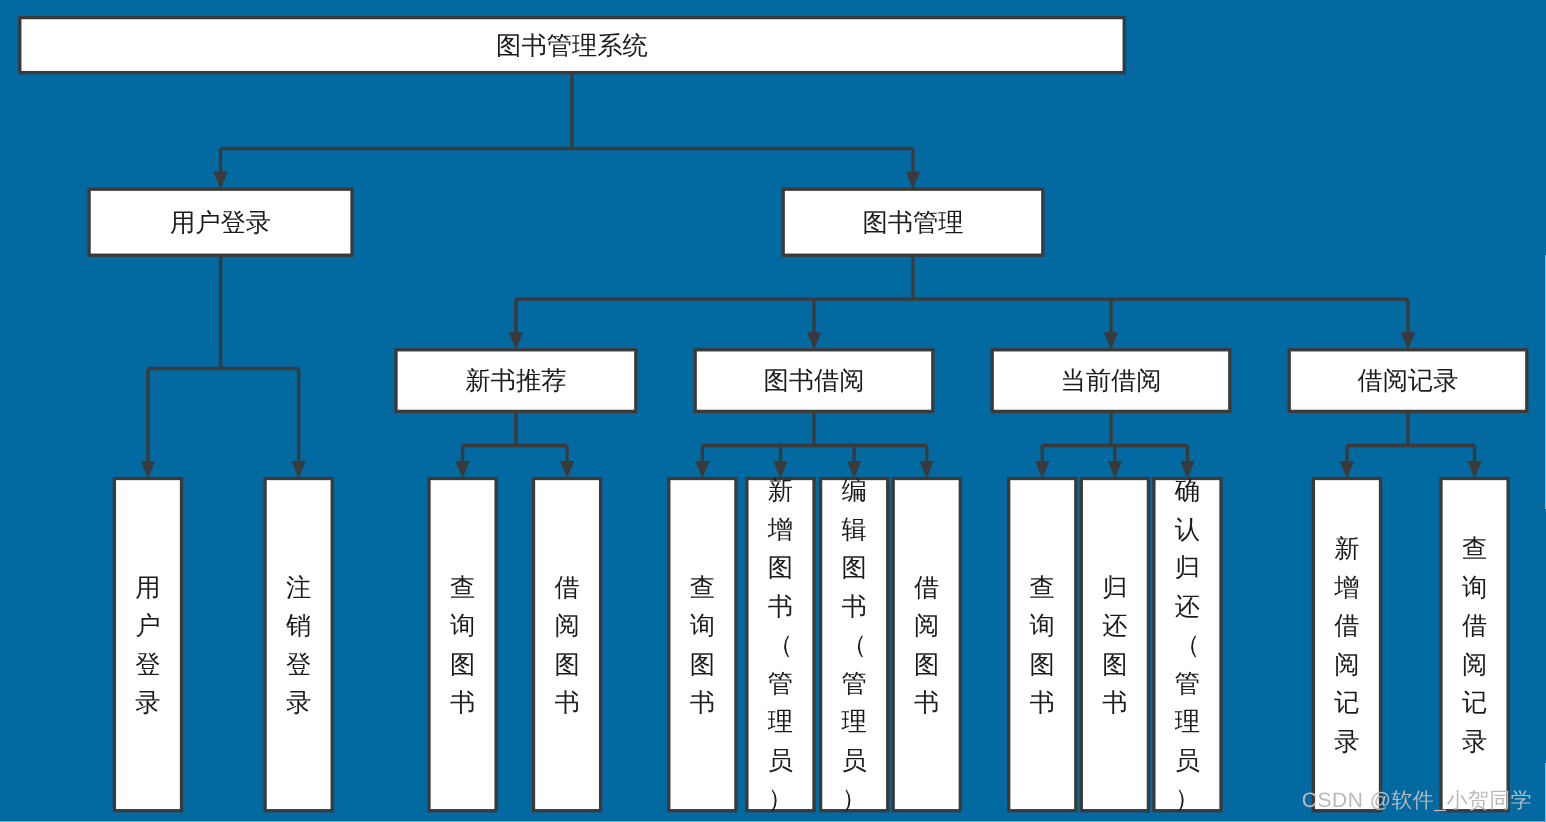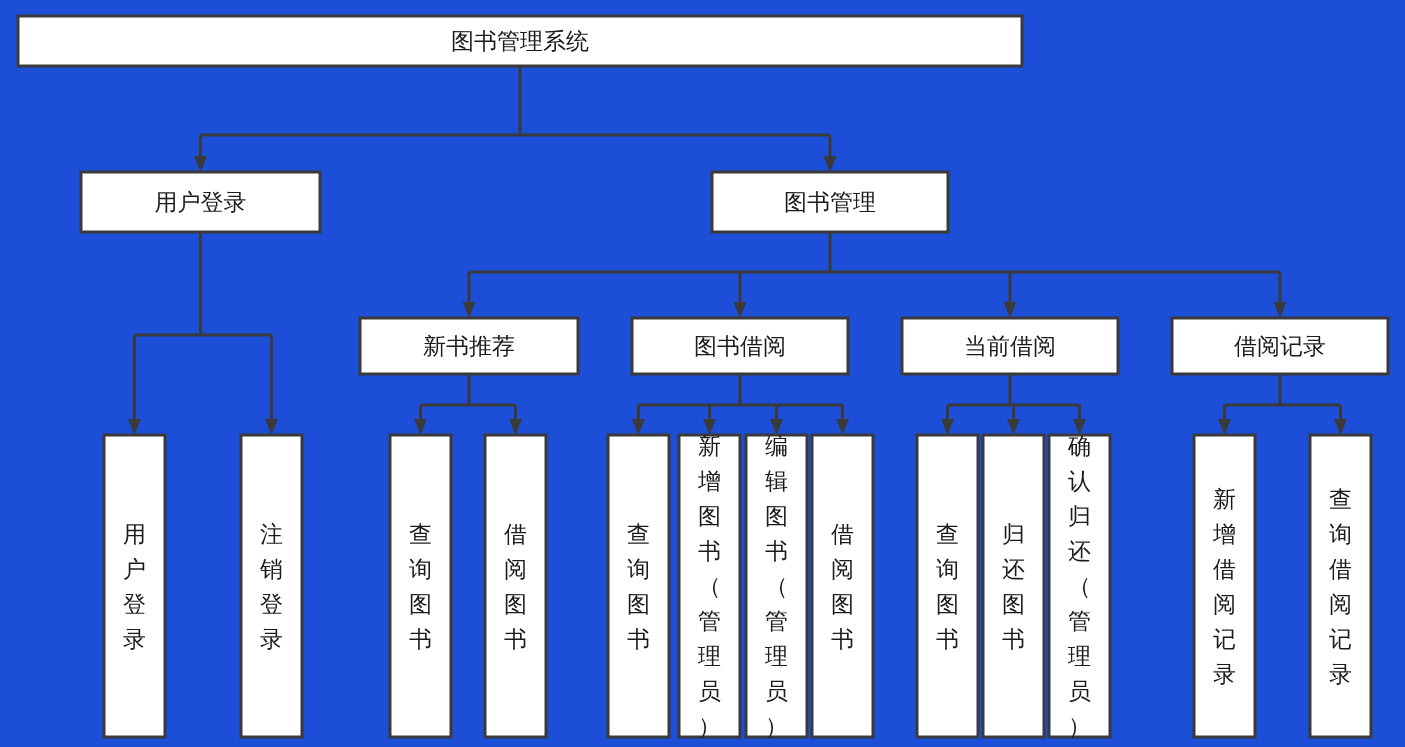--- a/index.html
+++ b/index.html
@@ -8,21 +8,21 @@
     padding: 0;
     background: #ffffff;
   }
   body {
     font-family: "Liberation Sans", "DejaVu Sans", sans-serif;
   }
   #diagram-root {
     position: relative;
     width: 1405px;
     height: 747px;
-    background: #1d4ed8;
+    background: #0369a1;
     overflow: hidden;
   }
   svg.diagram-canvas {
     position: absolute;
     left: 0;
     top: 0;
     width: 1405px;
     height: 747px;
     display: block;
   }
@@ -218,13 +218,14 @@
         <g>
           <rect class="node-box" x="1194" y="435" width="61" height="302"></rect>
           <text class="node-label-v" x="1224.5" y="0"><tspan x="1224.5" y="498.5">新</tspan><tspan x="1224.5" y="533.5">增</tspan><tspan x="1224.5" y="568.5">借</tspan><tspan x="1224.5" y="603.5">阅</tspan><tspan x="1224.5" y="638.5">记</tspan><tspan x="1224.5" y="673.5">录</tspan></text>
         </g>
         <g>
           <rect class="node-box" x="1310" y="435" width="61" height="302"></rect>
           <text class="node-label-v" x="1340.5" y="0"><tspan x="1340.5" y="498.5">查</tspan><tspan x="1340.5" y="533.5">询</tspan><tspan x="1340.5" y="568.5">借</tspan><tspan x="1340.5" y="603.5">阅</tspan><tspan x="1340.5" y="638.5">记</tspan><tspan x="1340.5" y="673.5">录</tspan></text>
         </g>
       </g>
   </svg>
+  <div class="watermark-text">CSDN @软件_小贺同学</div>
 </div>
 
 </body></html>

